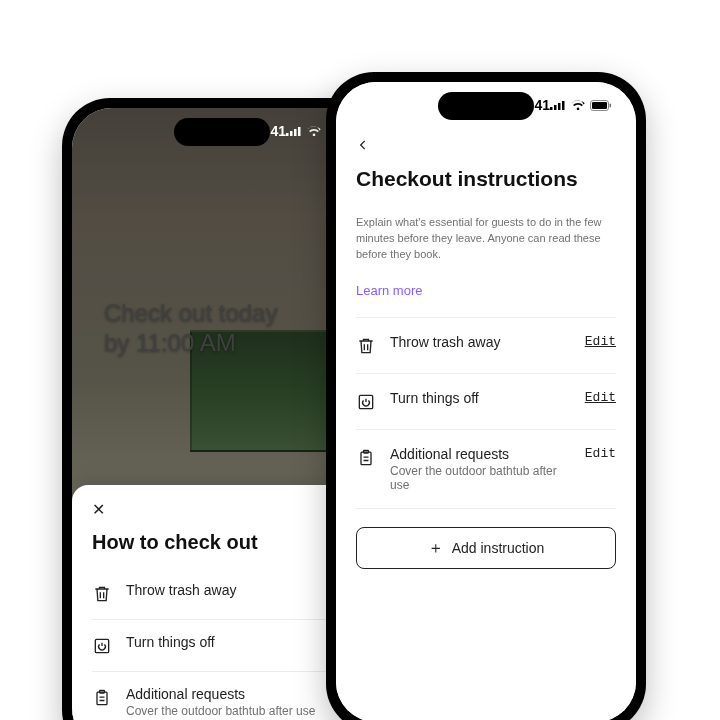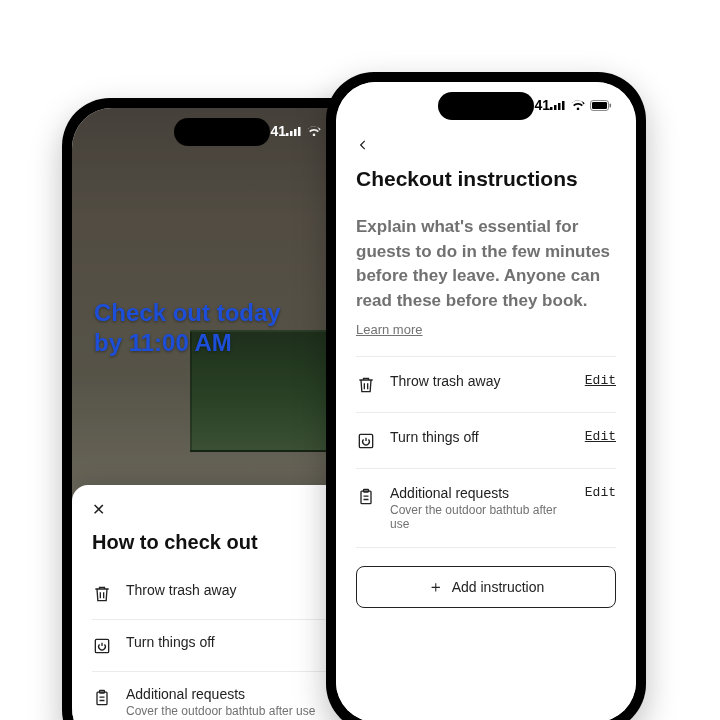--- a/index.html
+++ b/index.html
@@ -61,22 +61,22 @@
     position: absolute; inset: 0;
     background: linear-gradient(180deg, #6a6358 0%, #7f7668 18%, #84806e 42%, #bfb9a6 78%, #cfc8b6 100%);
   }
   .photo-window {
     position: absolute; left: 118px; top: 222px; width: 180px; height: 122px;
     background: linear-gradient(180deg, #2f4a2a 0%, #40643a 55%, #5a7b50 100%);
     border: 2px solid rgba(0,0,0,0.25);
   }
   .photo-dim { position: absolute; inset: 0; background: rgba(0,0,0,0.35); }
   .hero-title {
-    position: absolute; top: 190px; left: 22px; right: 22px;
-    color: #1d4ed8; font-size: 24px; line-height: 1.25; font-weight: 700;
+    position: absolute; top: 190px; left: 32px; right: 22px;
+    color: #404040; font-size: 24px; line-height: 1.25; font-weight: 400;
     text-shadow: 0 1px 3px rgba(0,0,0,0.4);
   }
   .sheet {
     position: absolute; left: 0; right: 0; bottom: -8px;
     background: #fff;
     border-top-left-radius: 16px; border-top-right-radius: 16px;
     padding: 16px 20px 24px 20px;
     box-shadow: 0 -4px 20px rgba(0,0,0,0.15);
   }
   .close-row { height: 28px; }
@@ -91,22 +91,22 @@
   .row .txt { flex: 1; min-width: 0; }
   .row .title { font-size: 14px; color: #222; }
   .row .sub { font-size: 12px; color: #717171; margin-top: 2px; white-space: nowrap; overflow: hidden; }
   .ic { width: 20px; height: 22px; flex: 0 0 20px; margin-top:1px; }
 
   
   .right .statusbar { color: #000; }
   .right .content { position: absolute; inset: 0; padding: 54px 20px 20px; background:#fff; }
   .back { font-size: 18px; color:#222; display:inline-block; margin-bottom: 10px; }
   .right h1 { font-size: 21px; font-weight: 600; color:#111; margin-bottom: 24px; }
-  .desc { font-size: 17px; line-height: 1.45; color:#717171;font-weight:bold; }
-  .learn { color:#737373; text-decoration: underline; display:inline-block; margin-top:8px; font-size:13px; }
+  .desc { font-size: 11px; line-height: 1.45; color:#717171; }
+  .learn { color:#8b5cf6; display:inline-block; margin-top:20px; font-size:13px; }
   .r-list { margin-top: 18px; }
   .r-row {
     display:flex; align-items:flex-start; gap:14px;
     padding: 16px 0;
     border-top: 1px solid #ebebeb;
   }
   .r-row:last-of-type { border-bottom: 1px solid #ebebeb; }
   .r-row .txt { flex:1; min-width:0; }
   .r-row .title { font-size:14px; color:#222; }
   .r-row .sub { font-size:12px; color:#717171; margin-top:2px; }

